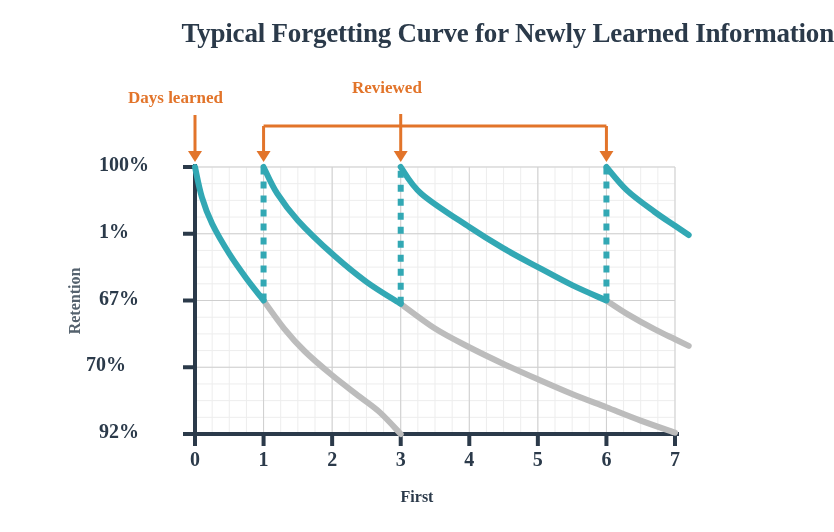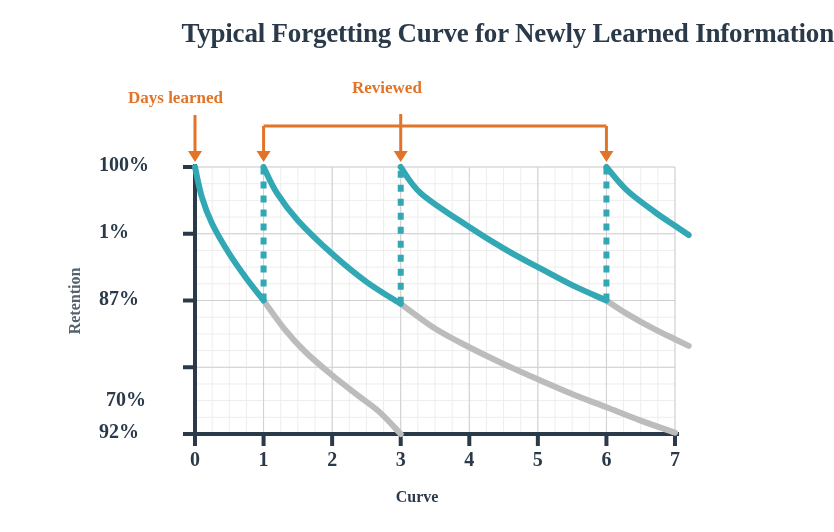--- a/index.html
+++ b/index.html
@@ -217,31 +217,31 @@
         <polygon points="599.4285714285714,151 613.4285714285714,151 606.4285714285714,162" fill="#e2742a"></polygon>
       </g>
   </svg>
 
   <div class="ann-label ann-first-learned">Days learned</div>
   <div class="ann-label ann-reviewed">Reviewed</div>
 
   <div id="y-tick-labels">
       <div class="tick-label-y" style="left: 99px; top: 153px;">100%</div>
       <div class="tick-label-y" style="left: 99px; top: 219.75px;">1%</div>
-      <div class="tick-label-y" style="left: 99px; top: 286.5px;">87%</div>
-      <div class="tick-label-y" style="left: 106px; top: 353.25px; margin-top: 35px;">70%</div>
+      <div class="tick-label-y" style="left: 99px; top: 286.5px;">67%</div>
+      <div class="tick-label-y" style="left: 86px; top: 353.25px;">70%</div>
       <div class="tick-label-y" style="left: 99px; top: 420px;">92%</div>
     </div>
   <div id="x-tick-labels">
       <div class="tick-label-x" style="left: 180px; top: 448px;">0</div>
       <div class="tick-label-x" style="left: 248.571px; top: 448px;">1</div>
       <div class="tick-label-x" style="left: 317.143px; top: 448px;">2</div>
       <div class="tick-label-x" style="left: 385.714px; top: 448px;">3</div>
       <div class="tick-label-x" style="left: 454.286px; top: 448px;">4</div>
       <div class="tick-label-x" style="left: 522.857px; top: 448px;">5</div>
       <div class="tick-label-x" style="left: 591.429px; top: 448px;">6</div>
       <div class="tick-label-x" style="left: 660px; top: 448px;">7</div>
     </div>
 
-  <div class="axis-title-x">Curve</div>
+  <div class="axis-title-x">First</div>
   <div class="axis-title-y">Retention</div>
 
 </div>
 
 </body></html>

